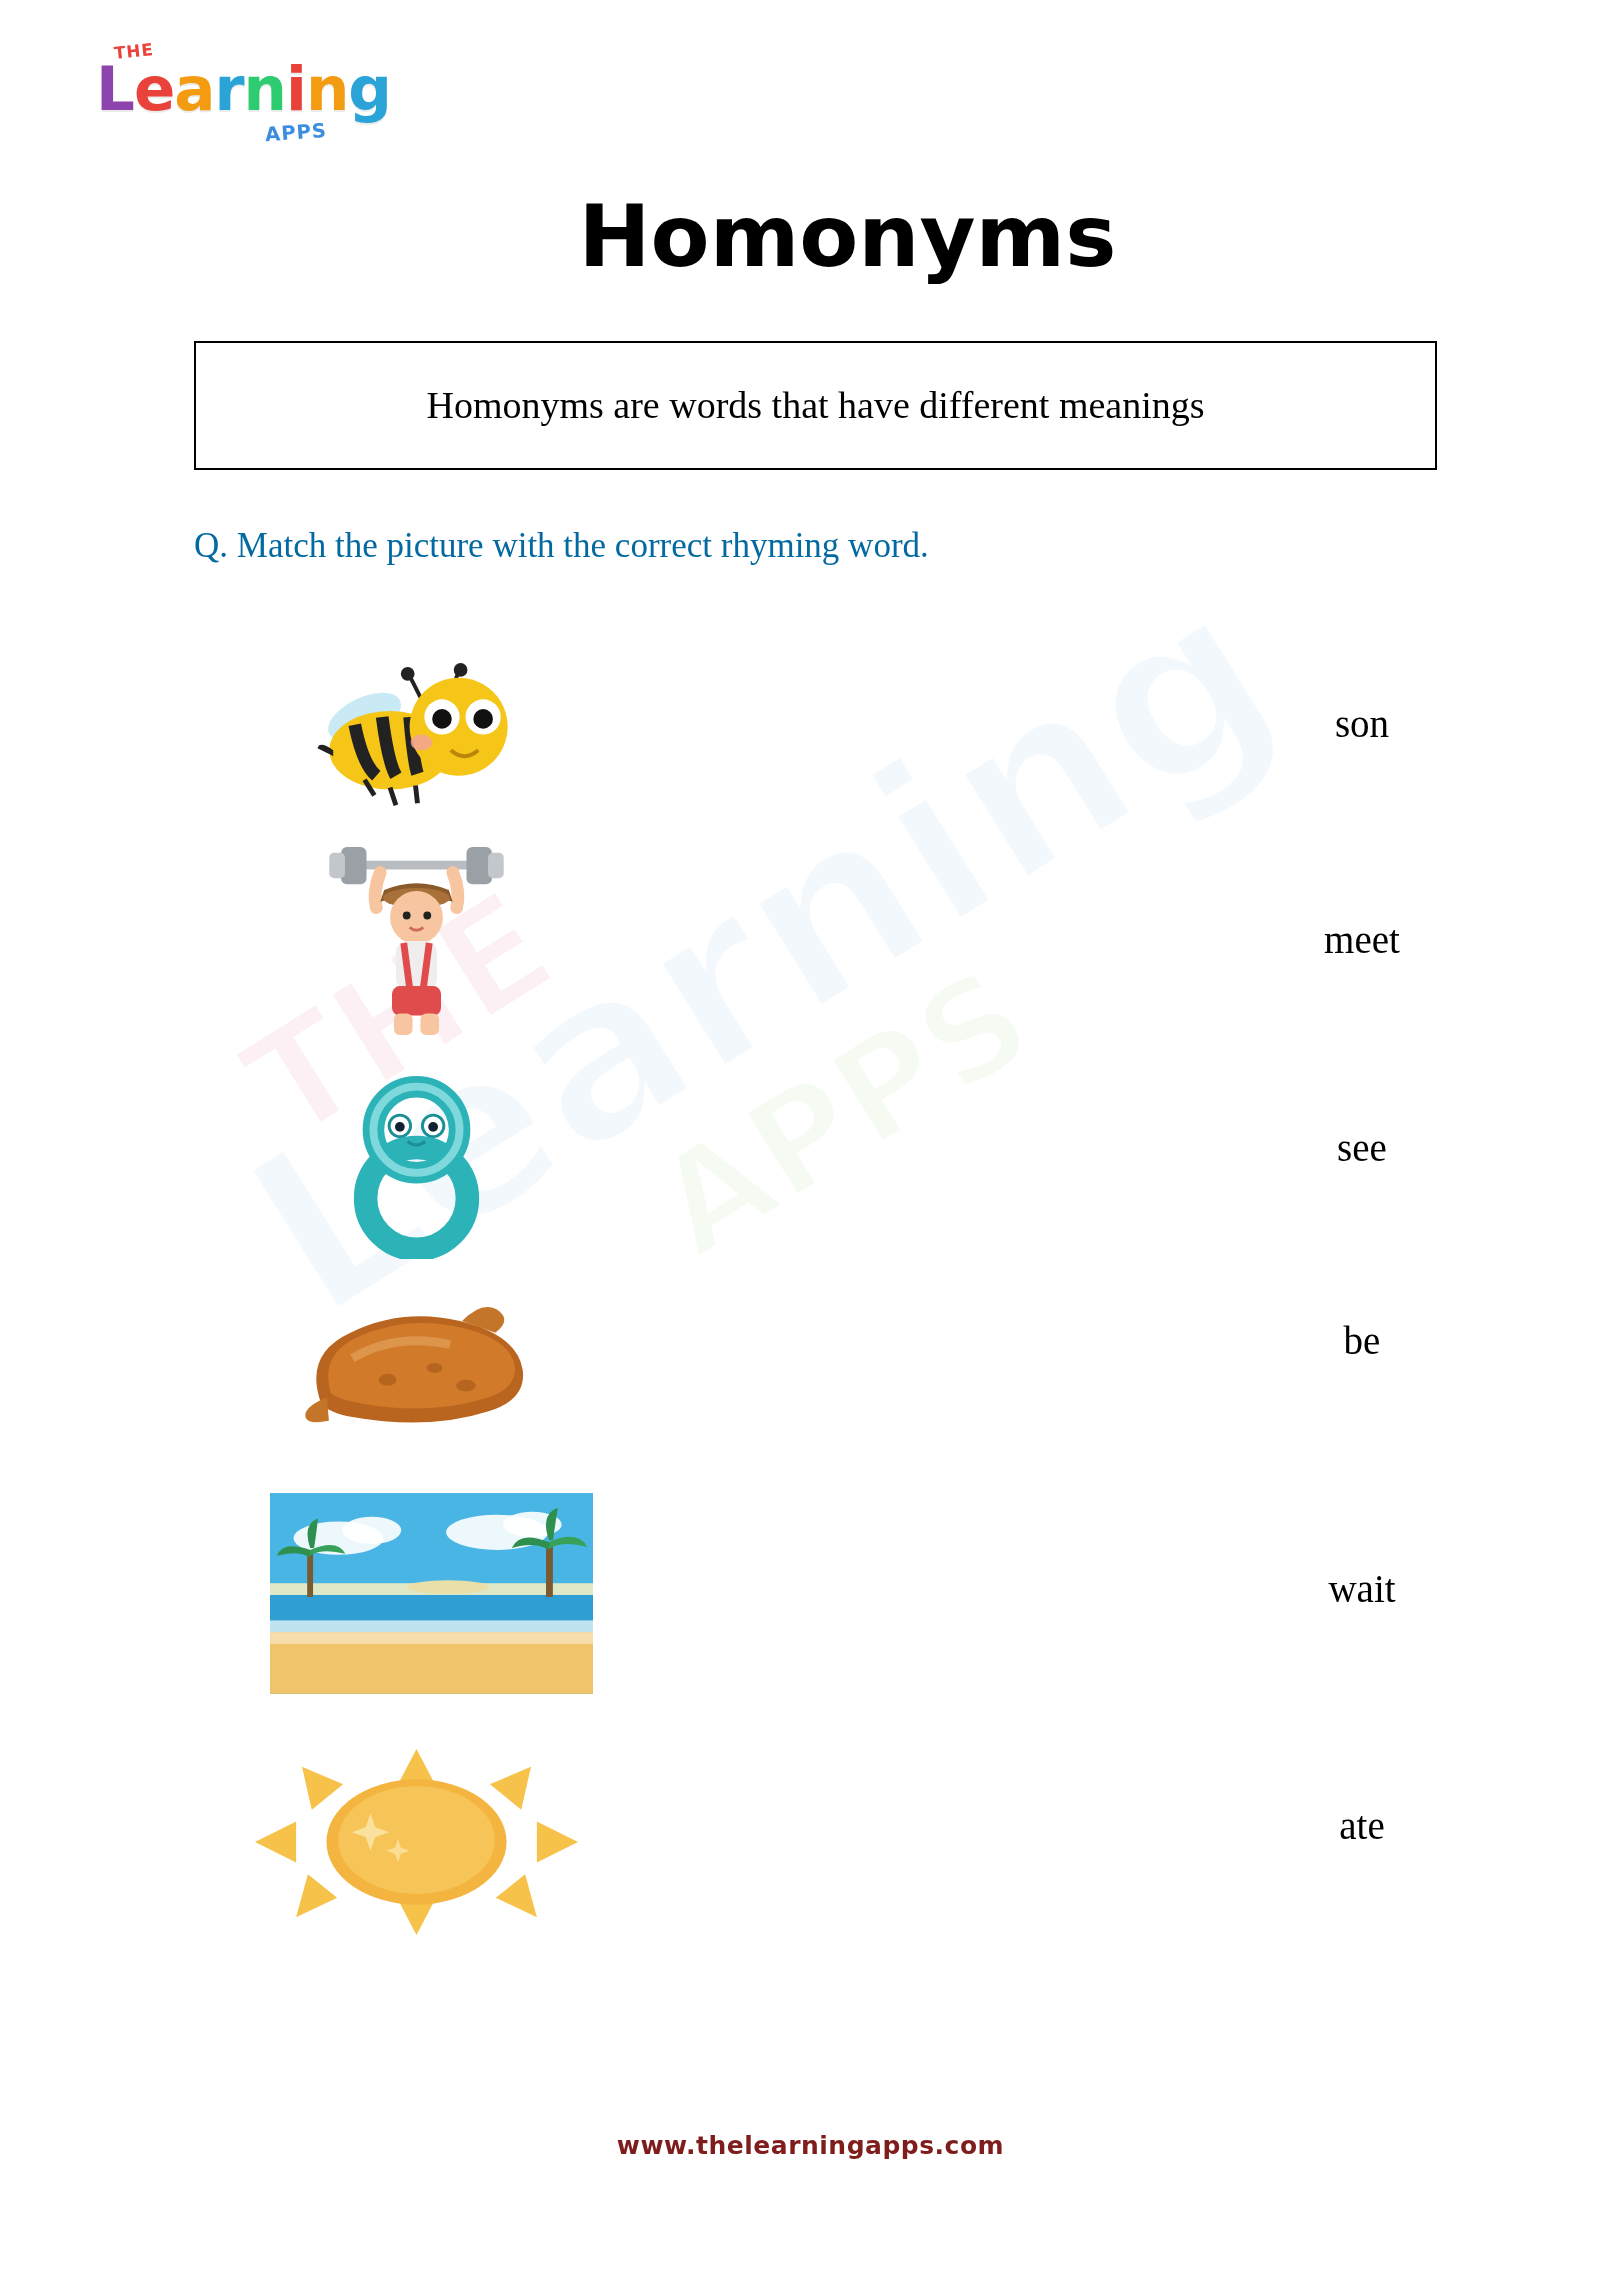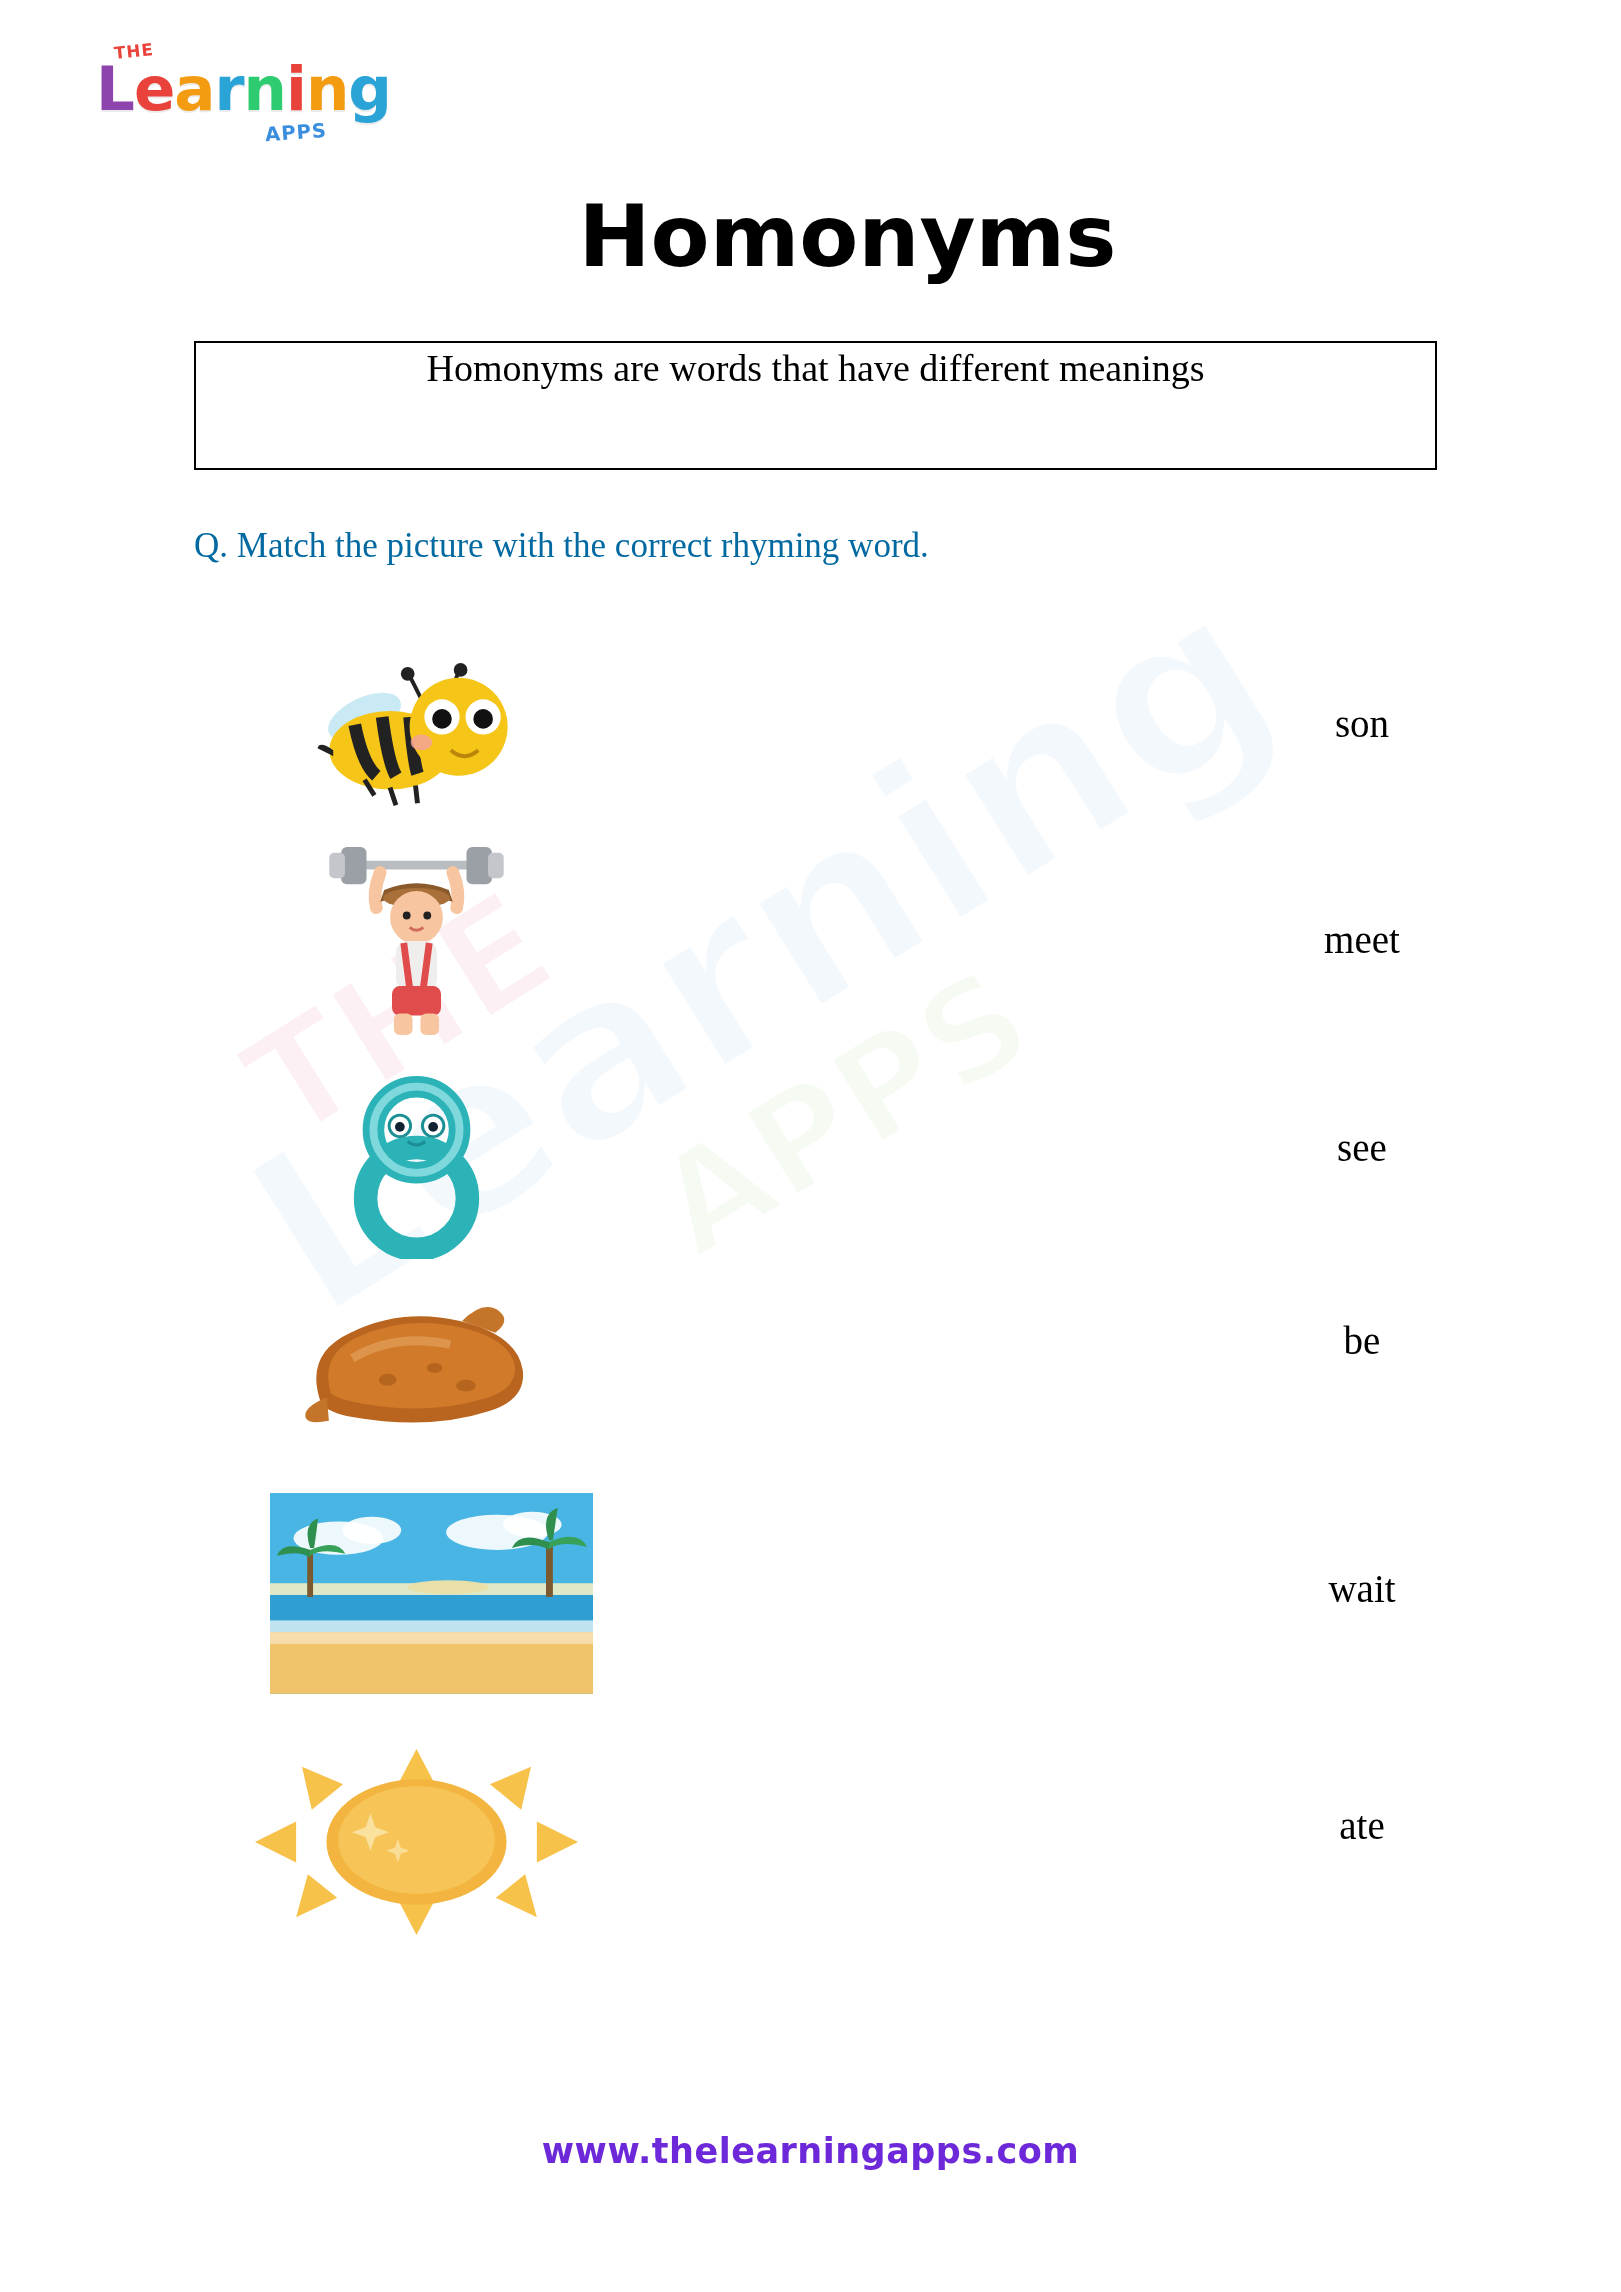--- a/index.html
+++ b/index.html
@@ -82,20 +82,21 @@
     position: absolute;
     left: 194px;
     top: 341px;
     width: 1243px;
     height: 129px;
     border: 2px solid #000000;
     box-sizing: border-box;
     display: flex;
     flex-direction: column;
     align-items: center;
+    justify-content: center;
   }
   .def-line {
     font-size: 38px;
     line-height: 51px;
     color: #000000;
     text-align: center;
   }
 
   
   .question {
@@ -150,22 +151,22 @@
 
   
   .footer {
     position: absolute;
     left: 0;
     top: 2131px;
     width: 100%;
     text-align: center;
     font-family: "DejaVu Sans", sans-serif;
     font-weight: bold;
-    font-size: 35px;
-    color: #6d28d9;
+    font-size: 25px;
+    color: #7f1d1d;
     letter-spacing: 0.5px;
   }
 </style>
 </head>
 <body>
 
 <div class="logo">
   <div class="logo-the">THE</div>
   <div class="logo-word">
     <span style="color:#8e44ad">L</span><span style="color:#e8423a">e</span><span style="color:#f39c12">a</span><span style="color:#2aa3d6">r</span><span style="color:#2ecc71">n</span><span style="color:#e8423a">i</span><span style="color:#f39c12">n</span><span style="color:#2aa3d6">g</span>

